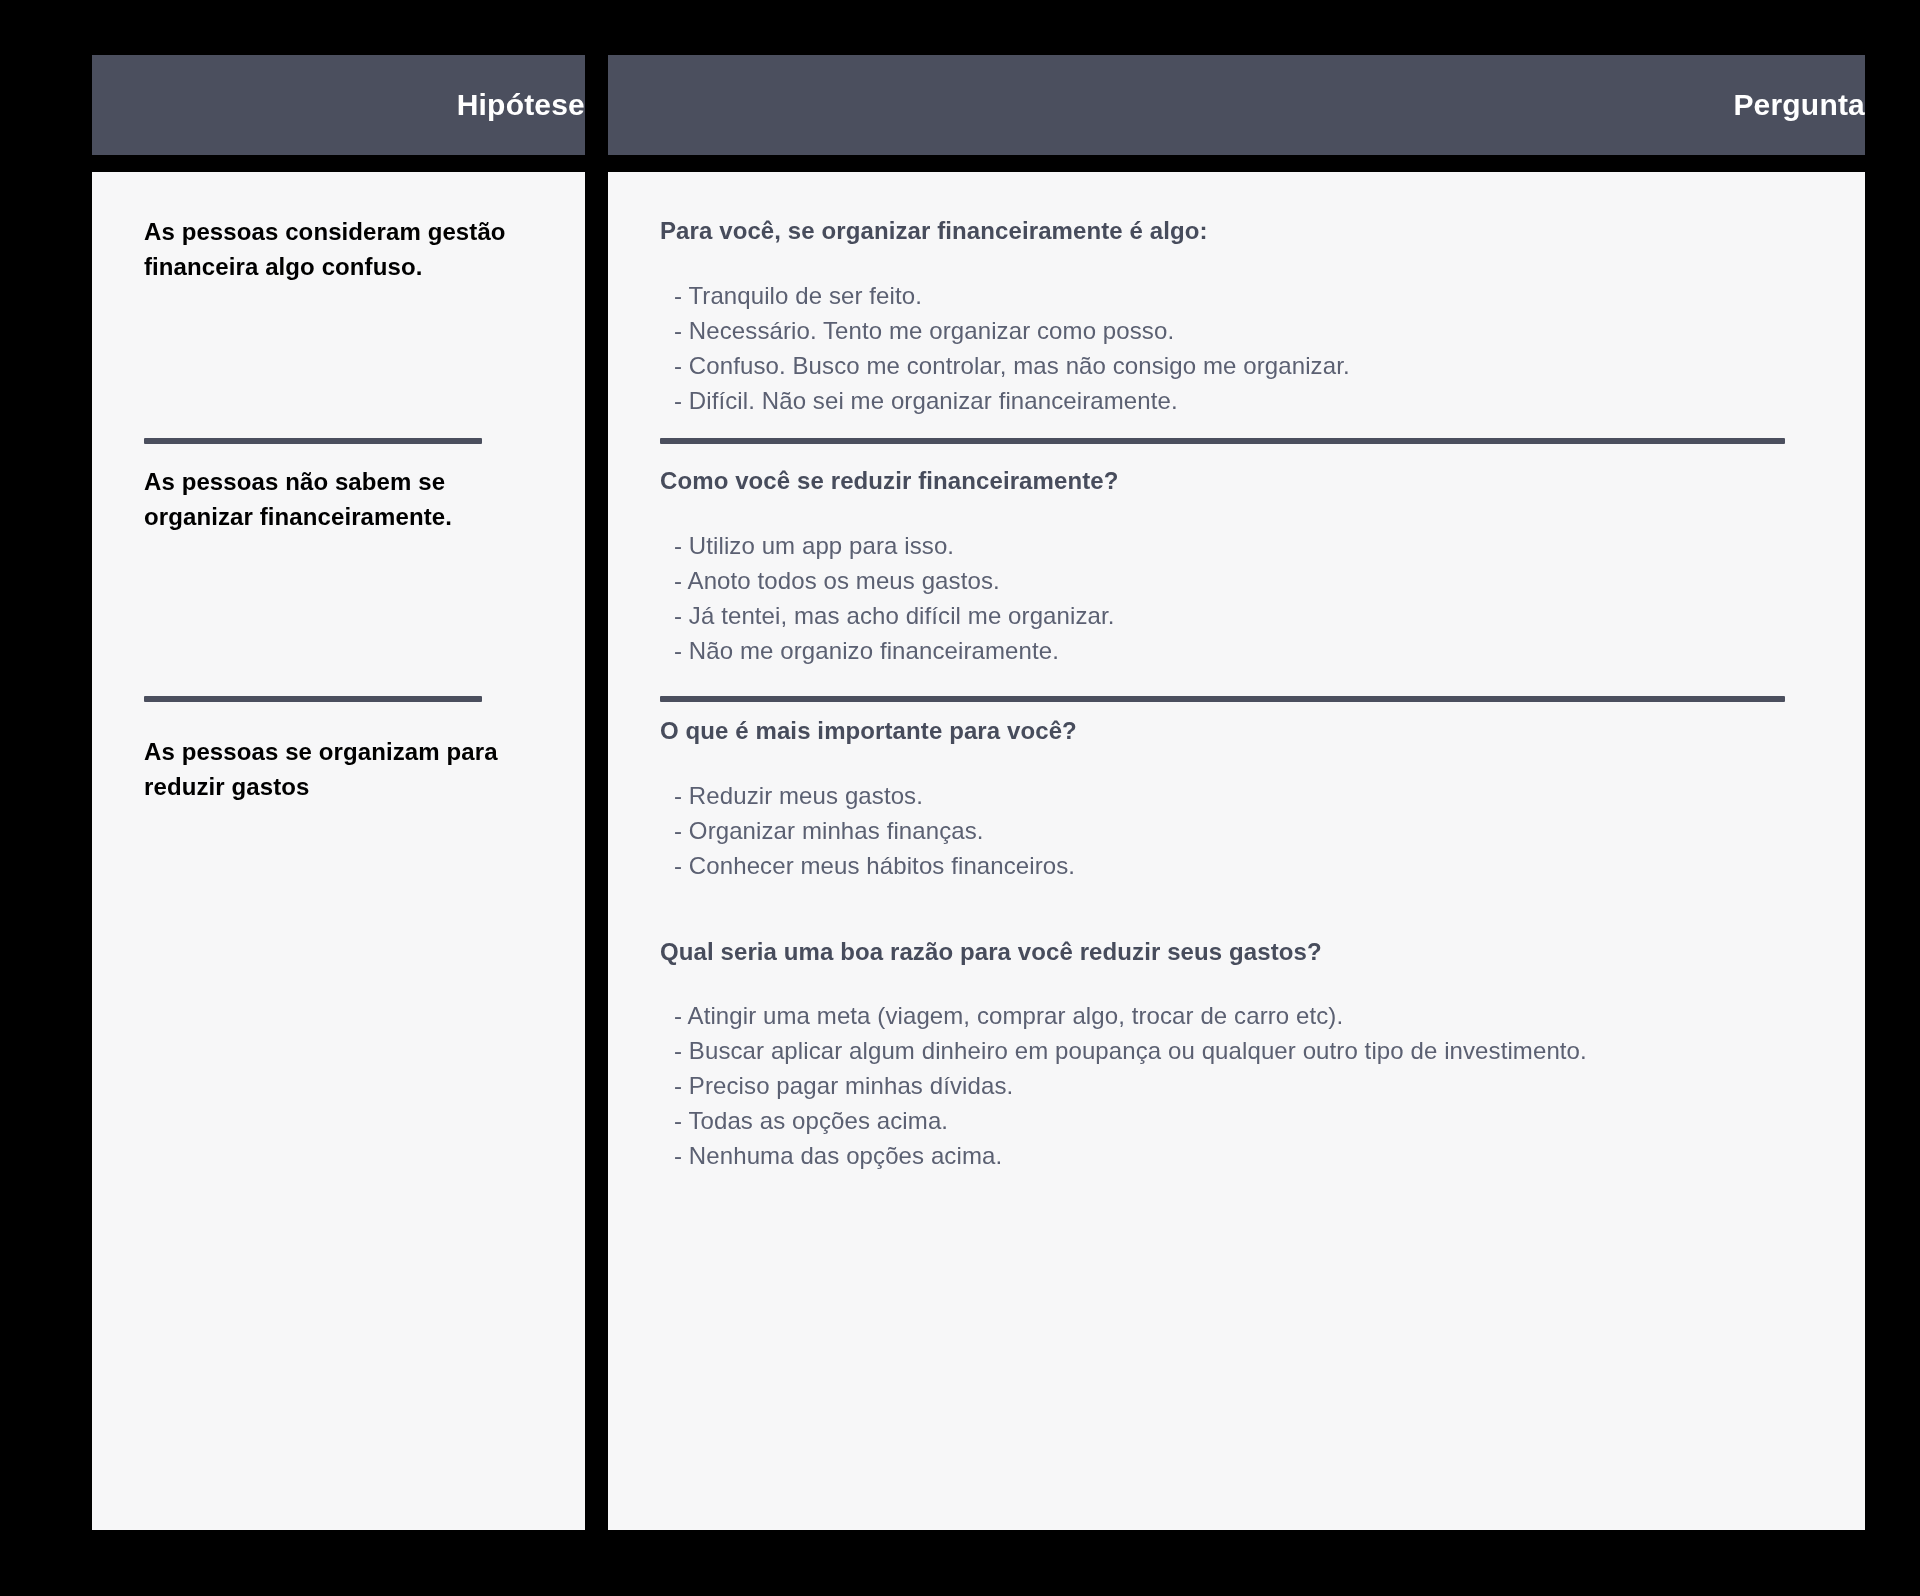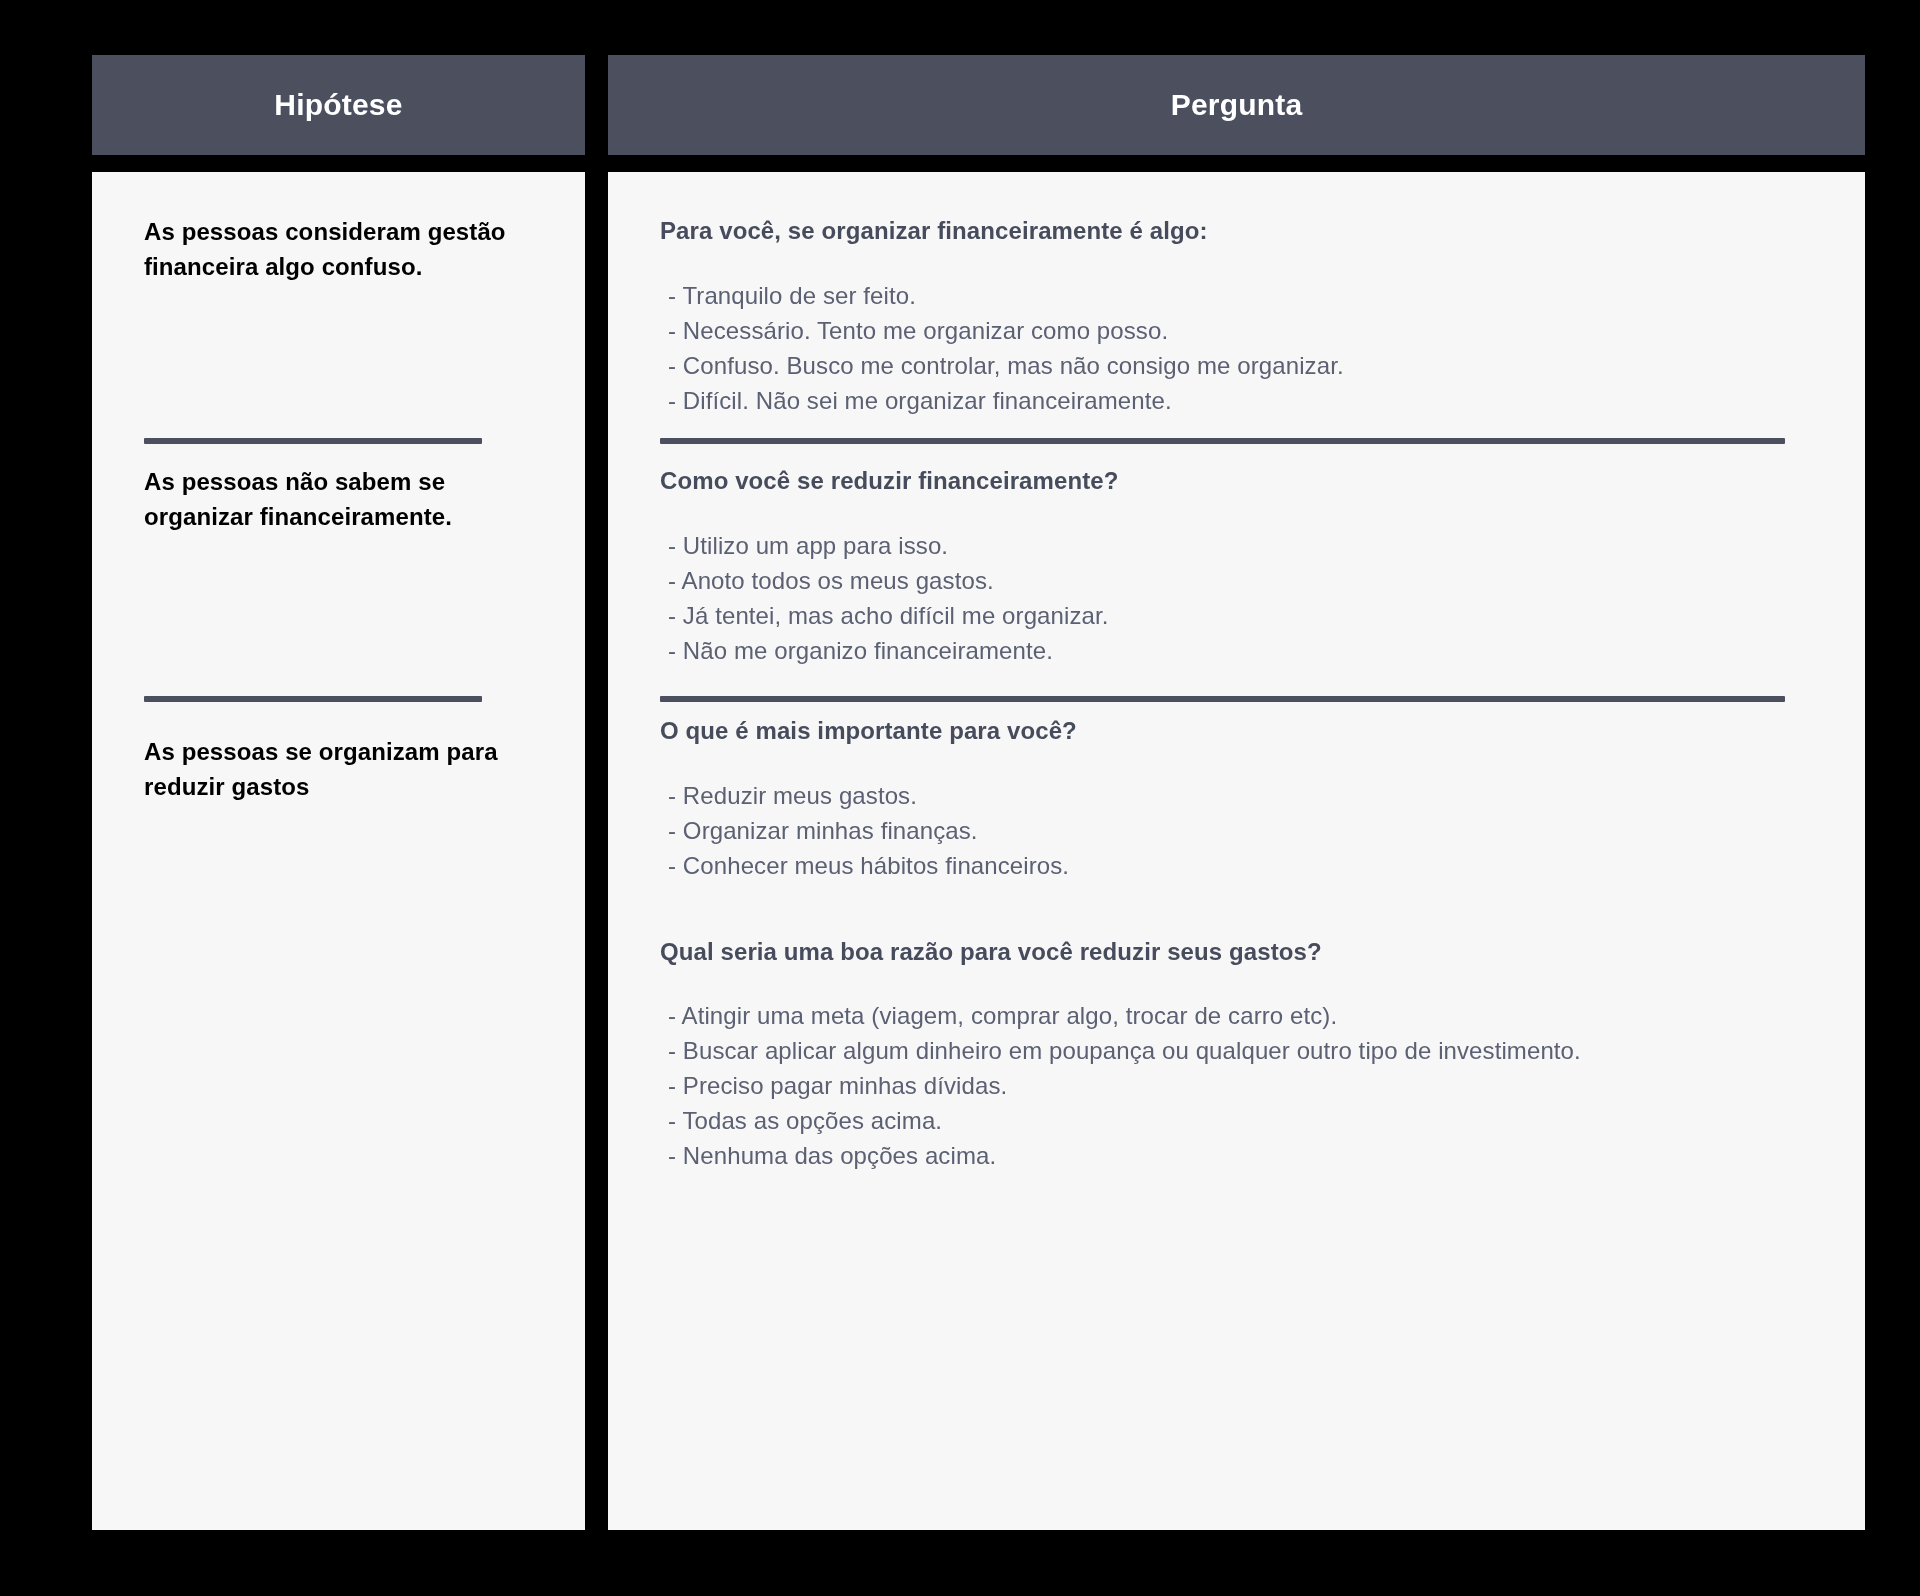--- a/index.html
+++ b/index.html
@@ -31,21 +31,21 @@
 
   .col-header {
     position: absolute;
     top: 55px;
     left: 0;
     right: 0;
     height: 100px;
     background: #4b4f5e;
     display: flex;
     align-items: center;
-    justify-content: center;
+    justify-content: flex-end;
   }
   .col-header-title {
     color: #ffffff;
     font-size: 30px;
     font-weight: bold;
     letter-spacing: 0.2px;
     line-height: 1;
   }
 
   .col-card {
@@ -111,21 +111,21 @@
     font-weight: bold;
     color: #474c5c;
     line-height: 1.4;
     letter-spacing: 0.1px;
     margin: 0 0 30px 0;
   }
   .q-title.second-title {
     margin-top: 52px;
   }
   .q-options {
-    margin: 8px;
+    margin: 14px;
     padding: 0;
     list-style: none;
   }
   .q-option {
     font-size: 24px;
     font-weight: normal;
     color: #5b6072;
     line-height: 1.46;
     letter-spacing: 0.1px;
   }

